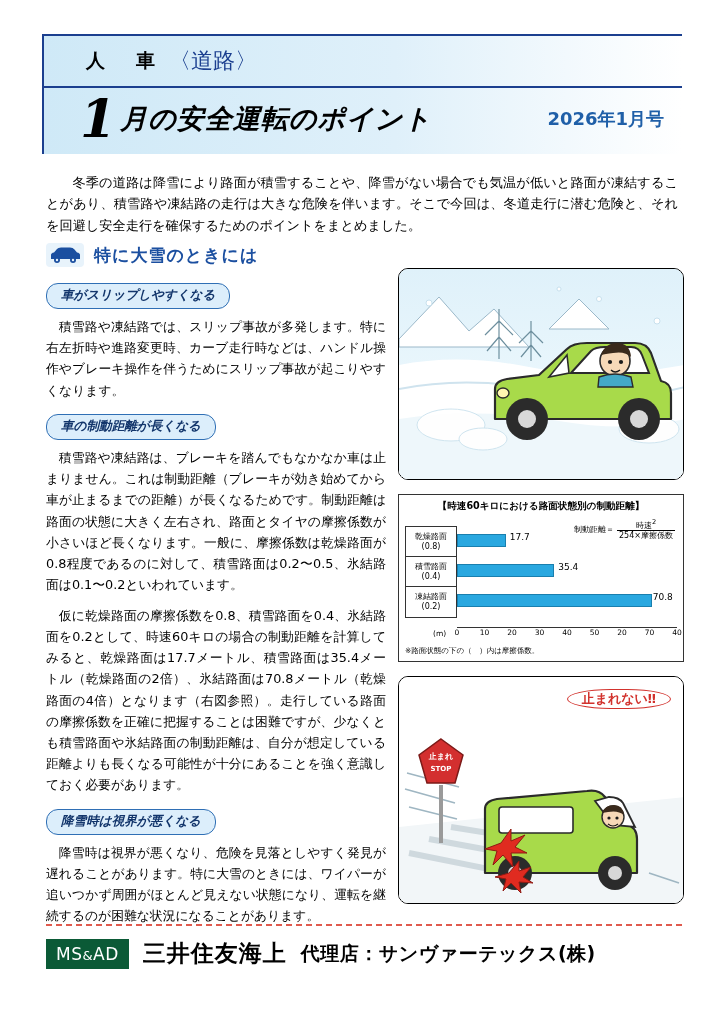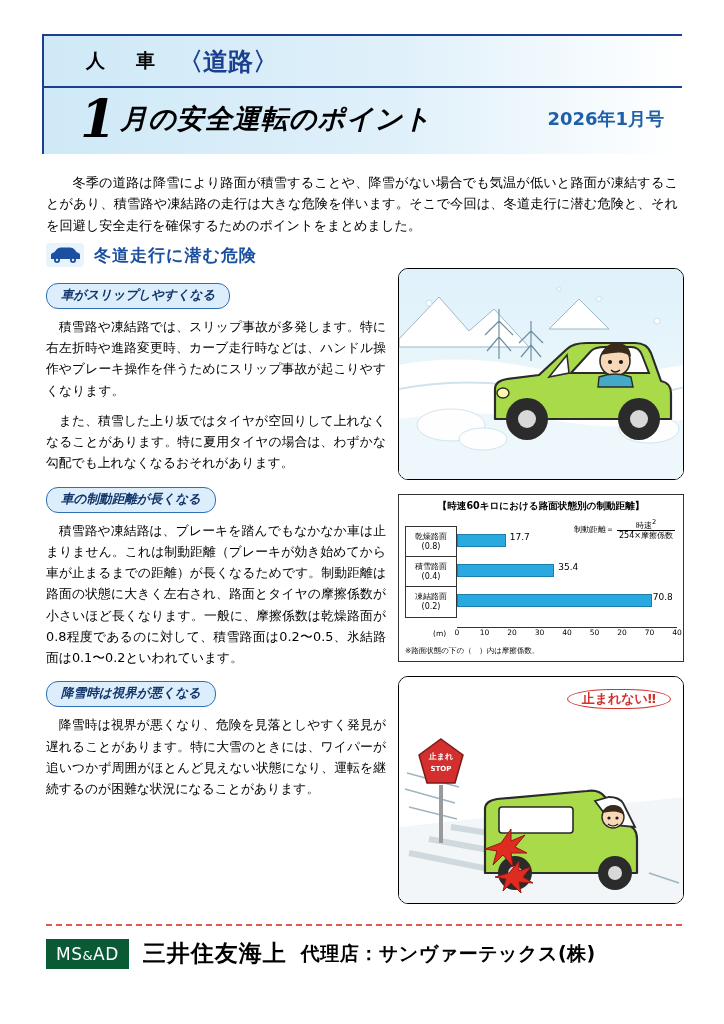--- a/index.html
+++ b/index.html
@@ -30,24 +30,24 @@
   }
   .hdr-jinsha {
     margin-left: 42px;
     font-size: 19px;
     letter-spacing: 6px;
     font-weight: bold;
     color: #000;
     font-family: "DejaVu Sans", sans-serif;
   }
   .hdr-road {
-    font-size: 25px;
-    font-weight: bold;
+    font-size: 22px;
+    font-weight: normal;
     color: #1b3f8f;
-    margin-left: 17px;
+    margin-left: 8px;
     font-family: "DejaVu Sans", sans-serif;
   }
   .header-main {
     position: absolute; left: 0; top: 46px; width: 100%; height: 74px;
     display: flex; align-items: center;
   }
   .month-num {
     margin-left: 36px;
     font-size: 52px;
     font-weight: bold;
@@ -251,34 +251,34 @@
   <div class="section-head">
     <span class="car-badge">
       <svg width="34" height="18" viewBox="0 0 34 18">
         <path d="M3 13 L3 9 Q3 7 6 6.5 L9 3 Q10 1.5 13 1.5 L22 1.5 Q25 1.5 26.5 3.5 L29 6.5 Q32 7 32 9 L32 13 Z" fill="#1b4fa0"></path>
         <circle cx="9" cy="14" r="3" fill="#1b4fa0"></circle>
         <circle cx="25" cy="14" r="3" fill="#1b4fa0"></circle>
         <circle cx="9" cy="14" r="1.2" fill="#e8f3fb"></circle>
         <circle cx="25" cy="14" r="1.2" fill="#e8f3fb"></circle>
       </svg>
     </span>
-    <span class="section-title">冬道走行に潜む危険</span>
+    <span class="section-title">特に大雪のときには</span>
   </div>
 
   <div class="col-left">
 
     <div class="block">
       <div class="subhead">車がスリップしやすくなる</div>
       <p class="para indent">積雪路や凍結路では、スリップ事故が多発します。特に右左折時や進路変更時、カーブ走行時などは、ハンドル操作やブレーキ操作を伴うためにスリップ事故が起こりやすくなります。</p>
-      <p class="para indent">また、積雪した上り坂ではタイヤが空回りして上れなくなることがあります。特に夏用タイヤの場合は、わずかな勾配でも上れなくなるおそれがあります。</p>
     </div>
 
     <div class="block">
       <div class="subhead">車の制動距離が長くなる</div>
       <p class="para indent">積雪路や凍結路は、ブレーキを踏んでもなかなか車は止まりません。これは制動距離（ブレーキが効き始めてから車が止まるまでの距離）が長くなるためです。制動距離は路面の状態に大きく左右され、路面とタイヤの摩擦係数が小さいほど長くなります。一般に、摩擦係数は乾燥路面が0.8程度であるのに対して、積雪路面は0.2〜0.5、氷結路面は0.1〜0.2といわれています。</p>
+      <p class="para indent">仮に乾燥路面の摩擦係数を0.8、積雪路面を0.4、氷結路面を0.2として、時速60キロの場合の制動距離を計算してみると、乾燥路面は17.7メートル、積雪路面は35.4メートル（乾燥路面の2倍）、氷結路面は70.8メートル（乾燥路面の4倍）となります（右図参照）。走行している路面の摩擦係数を正確に把握することは困難ですが、少なくとも積雪路面や氷結路面の制動距離は、自分が想定している距離よりも長くなる可能性が十分にあることを強く意識しておく必要があります。</p>
     </div>
 
     <div class="block">
       <div class="subhead">降雪時は視界が悪くなる</div>
       <p class="para indent">降雪時は視界が悪くなり、危険を見落としやすく発見が遅れることがあります。特に大雪のときには、ワイパーが追いつかず周囲がほとんど見えない状態になり、運転を継続するのが困難な状況になることがあります。</p>
     </div>
 
   </div>
 
   <div class="illus1">

